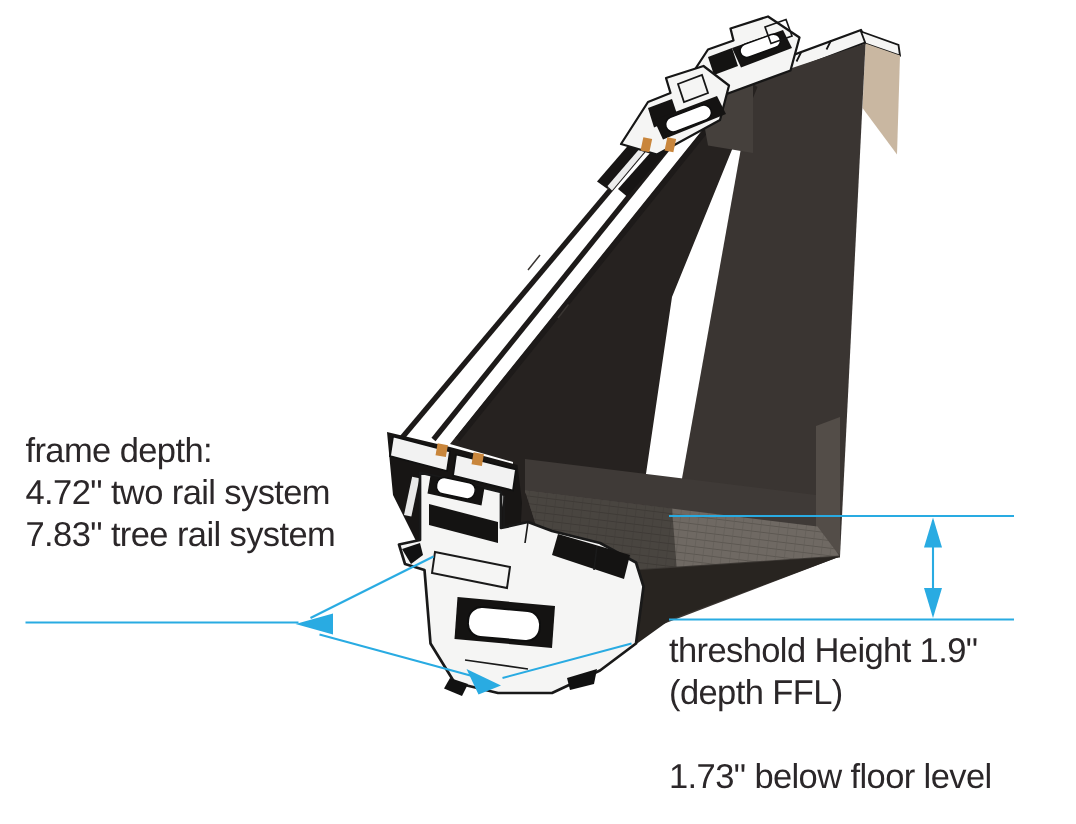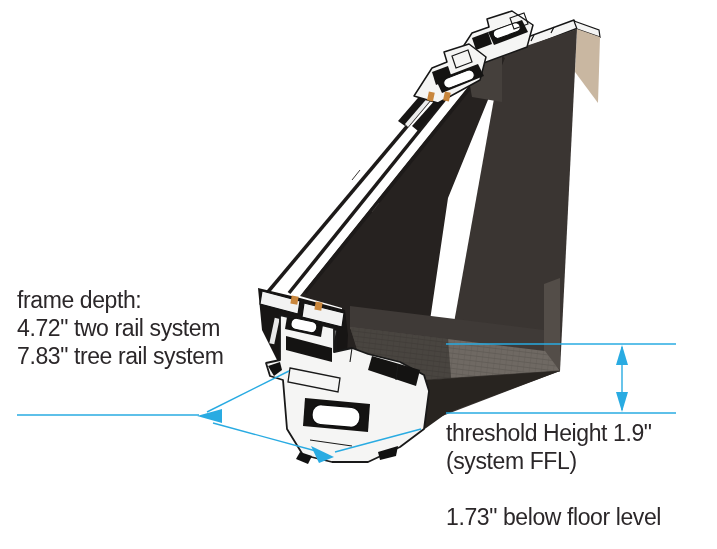--- a/index.html
+++ b/index.html
@@ -123,20 +123,20 @@
 </svg>
 
 <div class="label" id="frame-depth-label">
   <div>frame depth:</div>
   <div>4.72" two rail system</div>
   <div>7.83" tree rail system</div>
 </div>
 
 <div class="label" id="threshold-label">
   <div>threshold Height 1.9"</div>
-  <div>(system FFL)</div>
+  <div>(depth FFL)</div>
 </div>
 
 <div class="label" id="below-floor-label">
   <div>1.73" below floor level</div>
 </div>
 
 </div>
 
 </body></html>

